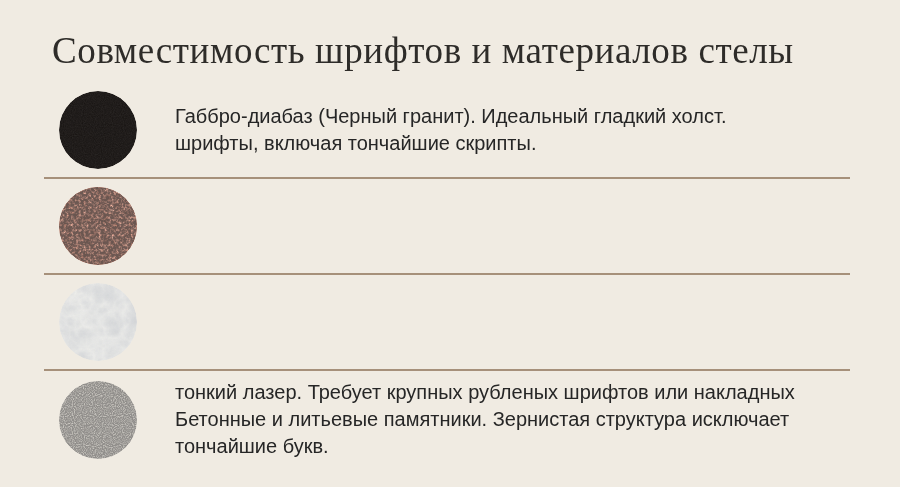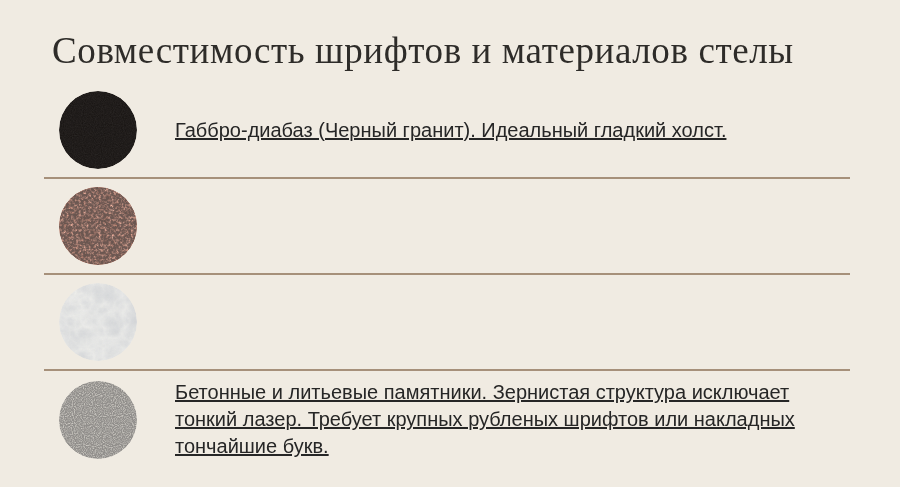--- a/index.html
+++ b/index.html
@@ -47,21 +47,21 @@
     border-radius: 50%;
     overflow: hidden;
   }
   .swatch svg { display: block; }
   .text {
     margin-left: 38px;
     font-size: 20px;
     line-height: 27px;
     color: #262626;
   }
-  .line { white-space: nowrap; text-decoration: underline; }
+  .line { white-space: nowrap; }
 </style>
 </head>
 <body>
 
 <div class="canvas">
 
   <h1 class="title">Совместимость шрифтов и материалов стелы</h1>
 
   <div class="rows">
 
@@ -78,20 +78,21 @@
             </filter>
           </defs>
           <g clip-path="url(#clip1)">
             <rect width="78" height="78" fill="#161210"></rect>
             <rect width="78" height="78" filter="url(#f-black)" opacity="0.22"></rect>
           </g>
         </svg>
       </div>
       <div class="text">
         <div class="line">Габбро-диабаз (Черный гранит). Идеальный гладкий холст.</div>
+        <div class="line">шрифты, включая тончайшие скрипты.</div>
       </div>
     </div>
 
     <div class="row">
       <div class="swatch">
         <svg width="78" height="78" viewBox="0 0 78 78">
           <defs>
             <clipPath id="clip2">
                 <circle cx="39" cy="39" r="39"></circle>
               </clipPath>
@@ -160,20 +161,20 @@
             </filter>
           </defs>
           <g clip-path="url(#clip4)">
             <rect width="78" height="78" fill="#cfccc5"></rect>
             <rect width="78" height="78" filter="url(#f-grain)" opacity="0.5"></rect>
             <rect width="78" height="78" filter="url(#f-dots)" opacity="0.85"></rect>
           </g>
         </svg>
       </div>
       <div class="text">
+        <div class="line">тонкий лазер. Требует крупных рубленых шрифтов или накладных</div>
         <div class="line">Бетонные и литьевые памятники. Зернистая структура исключает</div>
-        <div class="line">тонкий лазер. Требует крупных рубленых шрифтов или накладных</div>
         <div class="line">тончайшие букв.</div>
       </div>
     </div>
 
   </div>
 </div>
 
 </body></html>

